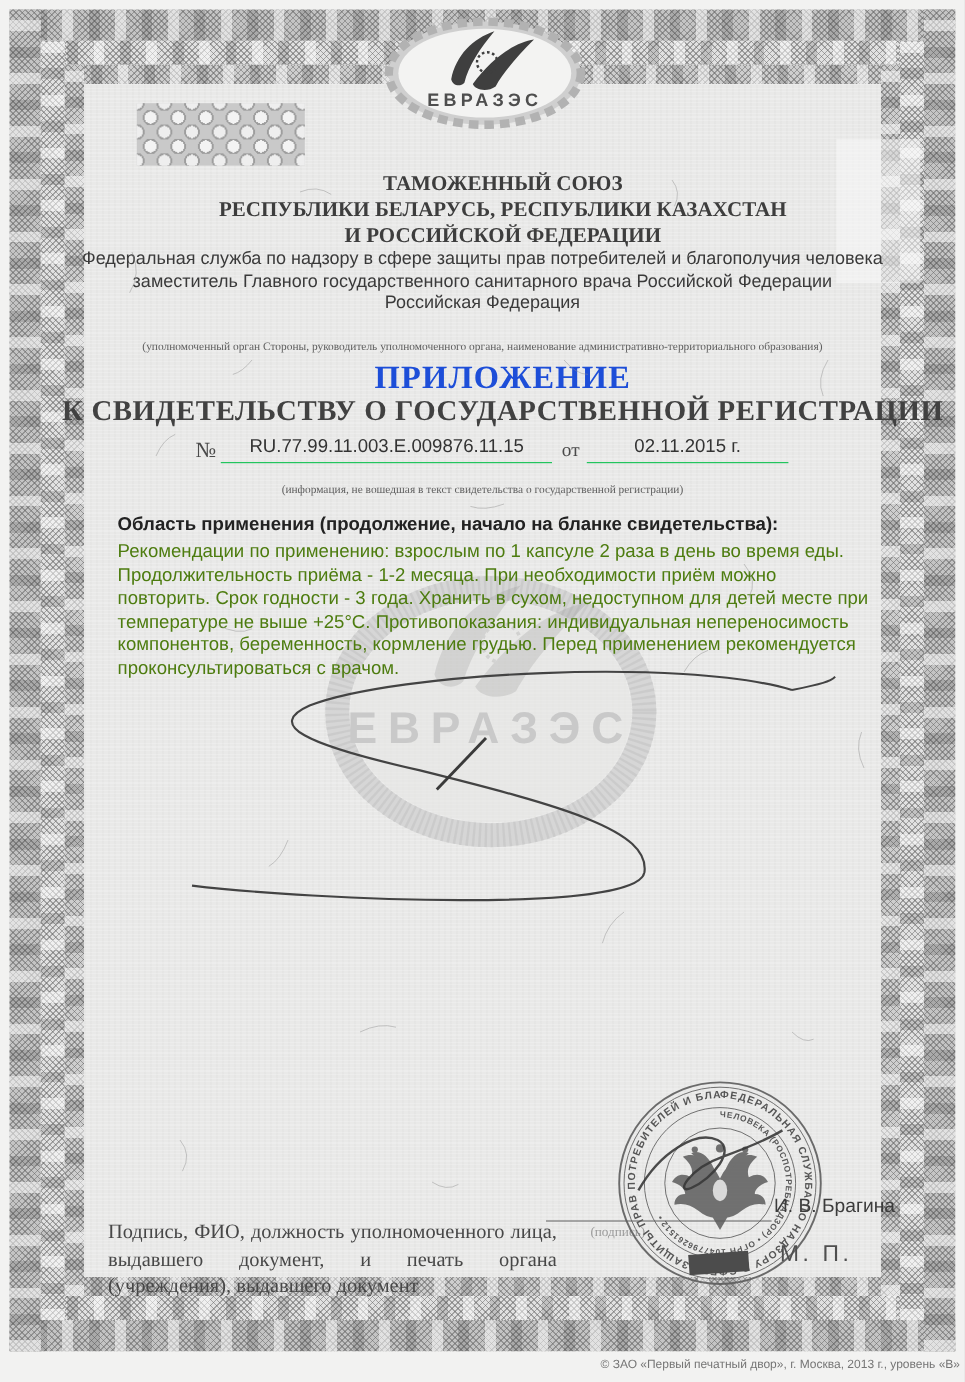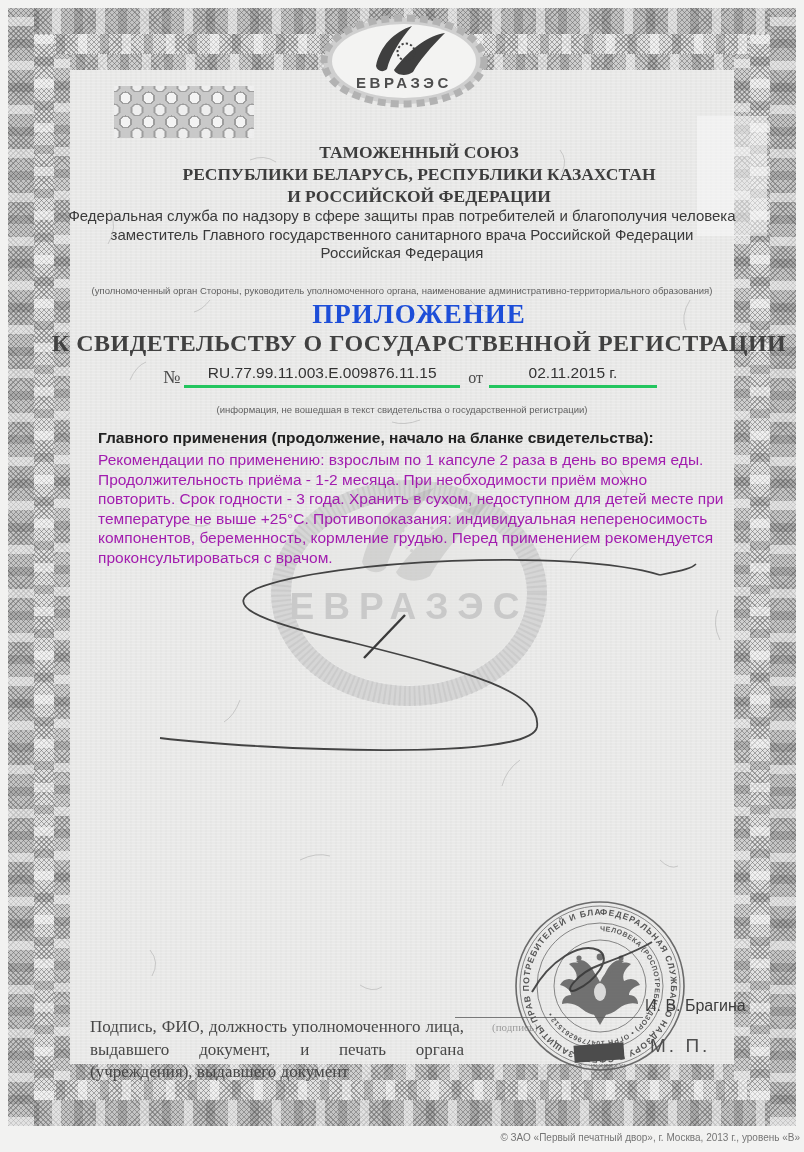--- a/index.html
+++ b/index.html
@@ -31,34 +31,34 @@
         radial-gradient(circle, #f3f3f3 0 5px, rgba(150,150,150,.85) 5px 6.5px, transparent 6.5px),
         radial-gradient(circle, #eeeeee 0 5px, rgba(150,150,150,.85) 5px 6.5px, transparent 6.5px);
       background-size:23px 24px,23px 24px;background-position:0 0,11.5px 12px;}
   .toppatch{position:absolute;left:697px;top:116px;width:70px;height:120px;background:rgba(248,248,248,.55);}
   
   .center{left:0;width:804px;text-align:center;position:absolute;}
   .serifb{font-family:"Liberation Serif",serif;font-weight:bold;color:#3d3d3d;padding-left:17px;}
   .hdr-union{top:141px;font-size:17.5px;line-height:22px;}
   .hdr-auth{top:207px;font-family:"Liberation Sans",sans-serif;font-weight:normal;
             font-size:15px;line-height:18.5px;color:#3a3a3a;}
-  .small-note{font-family:Liberation Sans, sans-serif;font-size:9.5px;color:#5f5f5f;}
+  .small-note{font-family:Liberation Serif, serif;font-size:9.5px;color:#5f5f5f;}
   .auth-note{top:285px;}
   .title1{top:299px;font-size:27px;letter-spacing:1px;color:#1d4ed8;}
   .title2{top:330px;font-size:24px;letter-spacing:.5px;color:#414141;}
   .regline{position:absolute;left:163px;top:364px;width:494px;display:flex;align-items:flex-end;}
   .regline .sign{font-family:"Liberation Serif",serif;font-size:18px;color:#4a4a4a;padding-right:4px;}
   .regline .from{font-family:"Liberation Serif",serif;font-size:16px;color:#4a4a4a;padding:0 6px 1px 8px;}
-  .ruline{border-bottom:3px solid #22c55e;text-align:center;font-size:15.5px;color:#333;
+  .ruline{border-bottom:1px solid #22c55e;text-align:center;font-size:15.5px;color:#333;
           padding-bottom:3px;}
   .ruline.num{flex:1;}
   .ruline.date{width:168px;}
   .reg-note{top:404px;}
   .app-heading{position:absolute;left:98px;top:429px;width:628px;font-size:15.5px;font-weight:bold;color:#222;}
-  .app-text{position:absolute;left:98px;top:450px;width:628px;font-size:15.5px;line-height:19.6px;color:#a21caf;}
+  .app-text{position:absolute;left:98px;top:450px;width:628px;font-size:15.5px;line-height:19.6px;color:#4d7c0f;}
   
   .watermark{position:absolute;left:266px;top:476px;}
   .sig-svg{position:absolute;left:140px;top:520px;}
   .caption{position:absolute;left:90px;top:1016px;width:374px;font-family:"Liberation Serif",serif;
            font-size:17px;line-height:22.5px;color:#474747;text-align:justify;}
   .sig-line{position:absolute;left:455px;top:997px;width:188px;height:20px;border-bottom:1px solid #787878;}
   .sig-note{position:absolute;left:492px;top:1021px;font-family:"Liberation Serif",serif;
             font-size:11px;color:#9b9b9b;}
   .stamp{position:absolute;left:512px;top:898px;}
   .signer{position:absolute;left:645px;top:997px;font-size:16px;color:#3c3c3c;}
@@ -126,21 +126,21 @@
   <div class="center serifb title2">К СВИДЕТЕЛЬСТВУ О ГОСУДАРСТВЕННОЙ РЕГИСТРАЦИИ</div>
 
   <div class="regline">
     <span class="sign">№</span>
     <span class="ruline num">RU.77.99.11.003.E.009876.11.15</span>
     <span class="from">от</span>
     <span class="ruline date">02.11.2015 г.</span>
   </div>
   <div class="center small-note reg-note">(информация, не вошедшая в текст свидетельства о государственной регистрации)</div>
 
-  <div class="app-heading">Главного применения (продолжение, начало на бланке свидетельства):</div>
+  <div class="app-heading">Область применения (продолжение, начало на бланке свидетельства):</div>
   <div class="app-text">Рекомендации по применению: взрослым по 1 капсуле 2 раза в день во время еды. Продолжительность приёма - 1-2 месяца. При необходимости приём можно повторить. Срок годности - 3 года. Хранить в сухом, недоступном для детей месте при температуре не выше +25°С. Противопоказания: индивидуальная непереносимость компонентов, беременность, кормление грудью. Перед применением рекомендуется проконсультироваться с врачом.</div>
 
   <div class="caption">Подпись, ФИО, должность уполномоченного лица, выдавшего документ, и печать органа (учреждения), выдавшего документ</div>
   <div class="sig-line"></div>
   <div class="sig-note">(подпись)</div>
 
   <svg class="stamp" width="176" height="176" viewBox="0 0 176 176">
     <defs>
       <path id="ringO" d="M88,17 a71,71 0 1 1 -0.01,0"></path>
       <path id="ringI" d="M88,33 a55,55 0 1 1 -0.01,0"></path>

